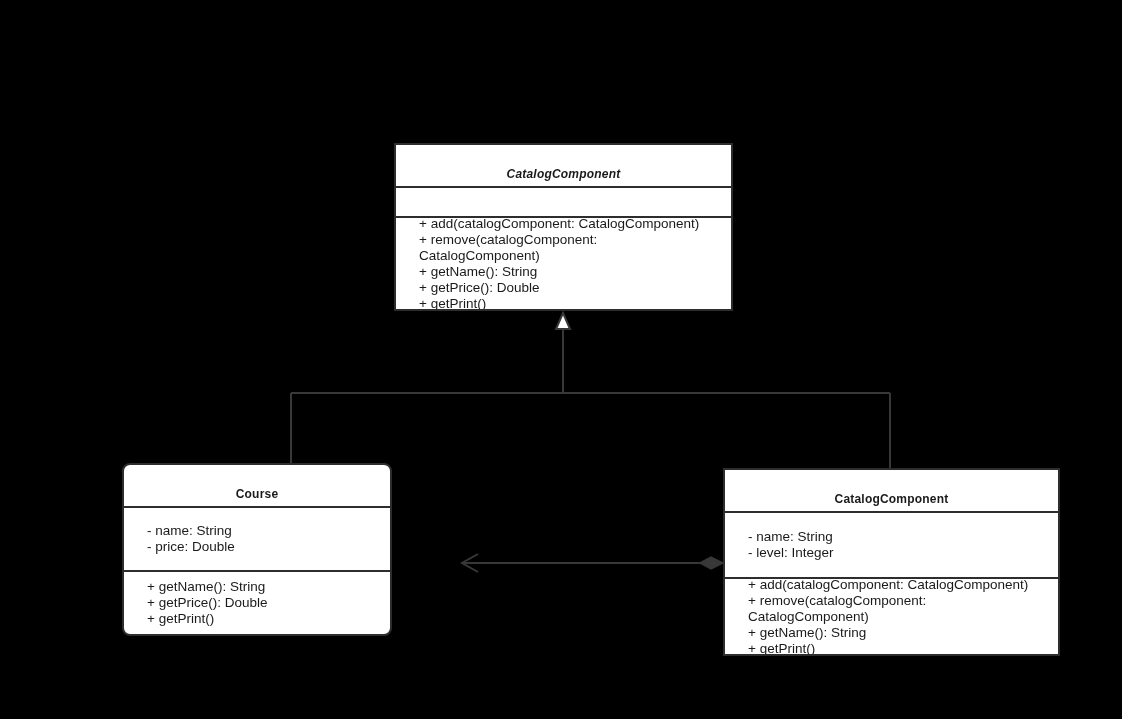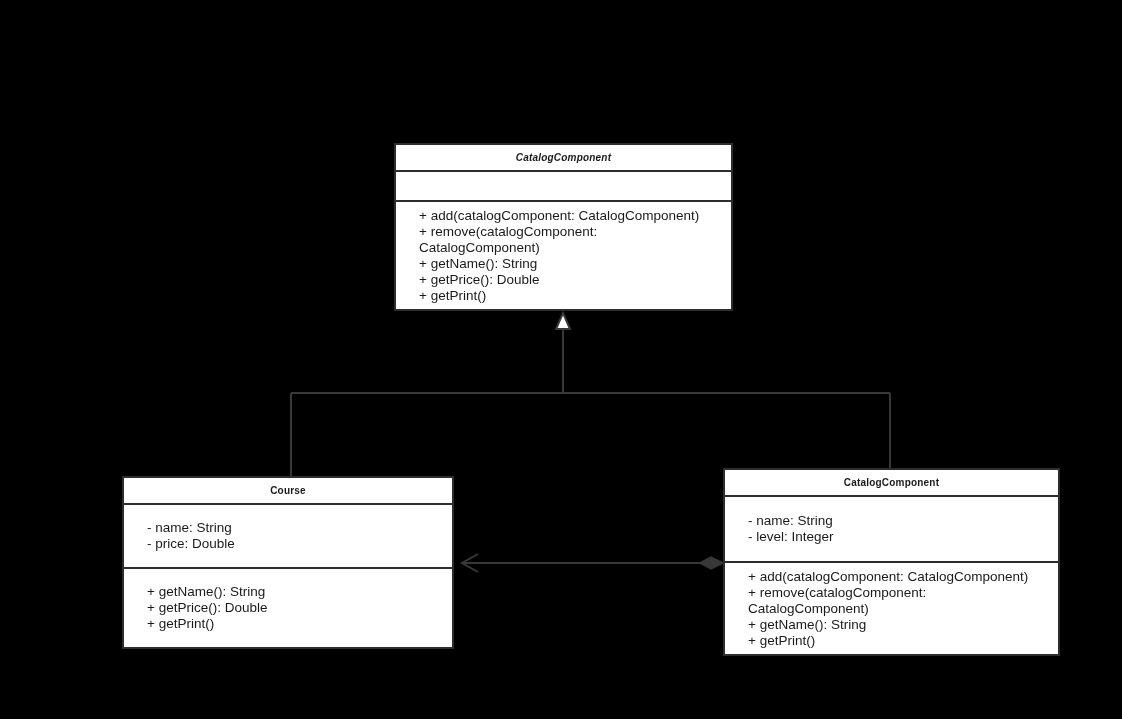--- a/index.html
+++ b/index.html
@@ -47,45 +47,46 @@
     border: 2px solid var(--box-border);
     color: var(--text-color);
     display: flex;
     flex-direction: column;
   }
   .uml-title {
     display: flex;
     align-items: center;
     justify-content: center;
     font-weight: bold;
-    font-size: 10px;
+    font-size: 12px;
     border-bottom: 2px solid var(--box-border);
     flex: 0 0 27px;
     letter-spacing: 0.2px;
+    margin-top: 16px;
   }
   .uml-title.abstract { font-style: italic; }
   .uml-section {
     display: flex;
     flex-direction: column;
     justify-content: center;
     padding: 0 23px;
     font-size: 13.5px;
     line-height: 16px;
     white-space: pre-line;
     overflow: hidden;
   }
   .uml-section.with-sep { border-bottom: 2px solid var(--box-border); }
 
   
   .box-abstract { left: 394px; top: 143px; width: 339px; height: 168px; }
   .box-abstract .attrs   { flex: 0 0 30px; }
   .box-abstract .methods { flex: 1 1 auto; }
 
   
-  .box-course { left: 122px; top: 476px; width: 332px; height: 173px; }
+  .box-course { left: 122px; top: 463px; width: 270px; height: 173px; border-radius: 8px; }
   .box-course .attrs   { flex: 0 0 64px; }
   .box-course .methods { flex: 1 1 auto; }
 
   
   .box-composite { left: 723px; top: 468px; width: 337px; height: 188px; }
   .box-composite .attrs   { flex: 0 0 66px; }
   .box-composite .methods { flex: 1 1 auto; }
 </style>
 </head>
 <body>

